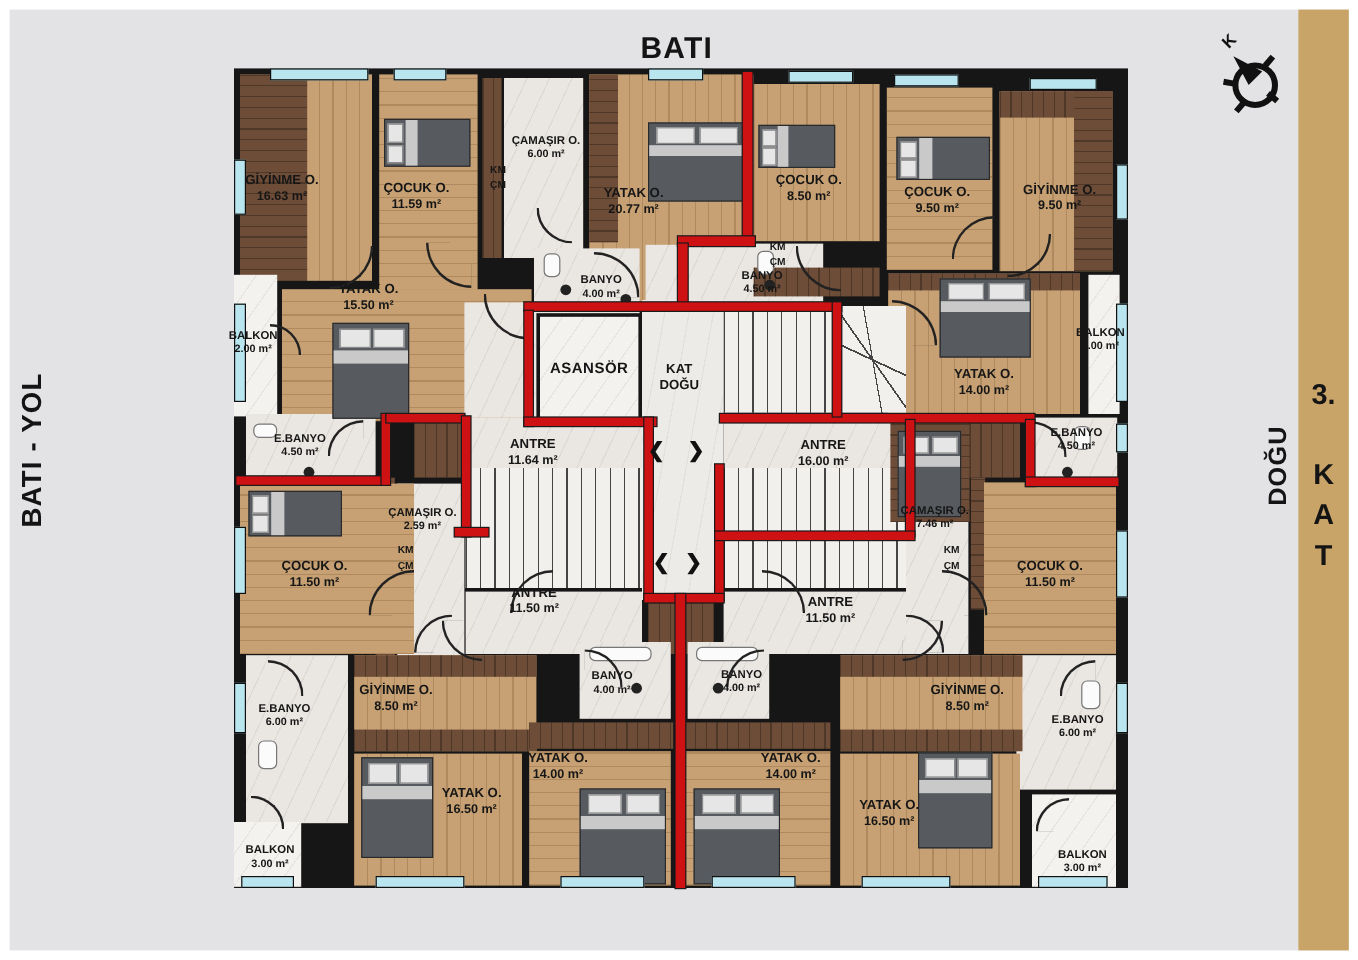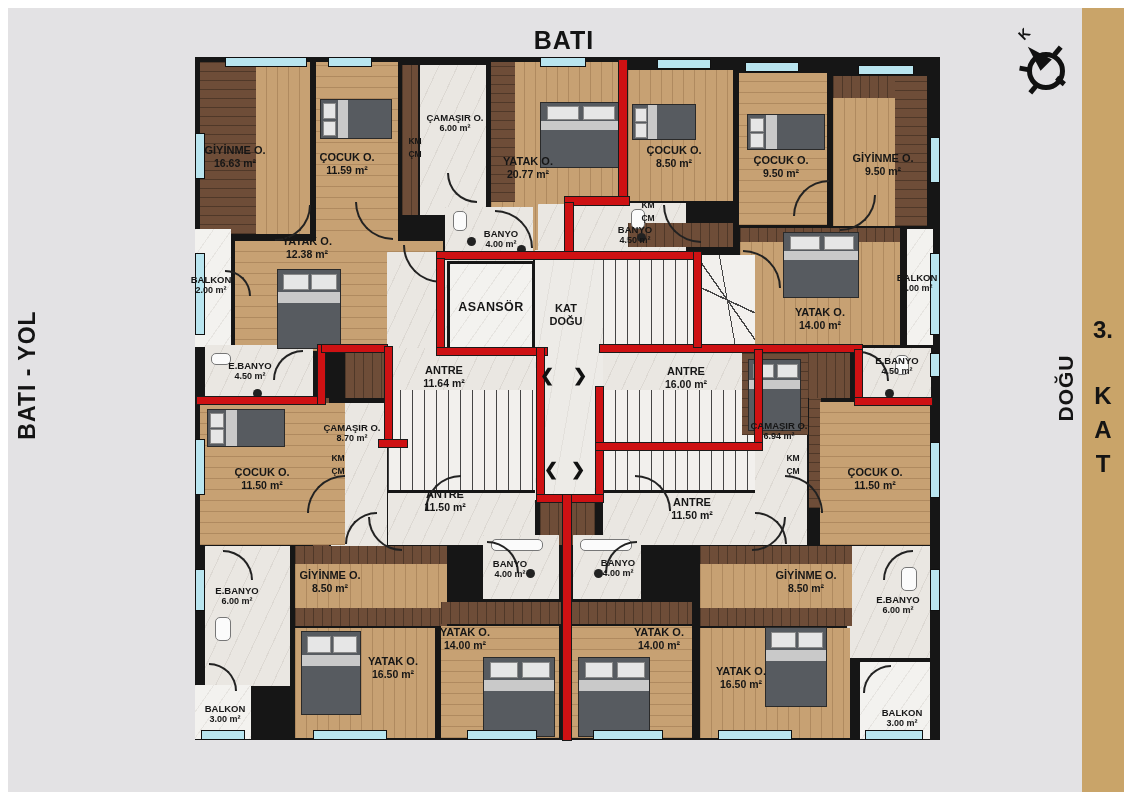--- a/index.html
+++ b/index.html
@@ -311,21 +311,21 @@
       <div class="rl " style="left: 586px; top: 110px;">
         <span class="n">ÇOCUK O.</span>
         <span class="a">9.50 m²</span>
       </div>
       <div class="rl " style="left: 688px; top: 108px;">
         <span class="n">GİYİNME O.</span>
         <span class="a">9.50 m²</span>
       </div>
       <div class="rl " style="left: 112px; top: 191px;">
         <span class="n">YATAK O.</span>
-        <span class="a">12.38 m²</span>
+        <span class="a">15.50 m²</span>
       </div>
       <div class="rl sm" style="left: 16px; top: 228px;">
         <span class="n">BALKON</span>
         <span class="a">2.00 m²</span>
       </div>
       <div class="rl sm" style="left: 306px; top: 182px;">
         <span class="n">BANYO</span>
         <span class="a">4.00 m²</span>
       </div>
       <div class="rl sm" style="left: 440px; top: 178px;">
@@ -351,25 +351,25 @@
       <div class="rl " style="left: 249px; top: 320px;">
         <span class="n">ANTRE</span>
         <span class="a">11.64 m²</span>
       </div>
       <div class="rl " style="left: 491px; top: 321px;">
         <span class="n">ANTRE</span>
         <span class="a">16.00 m²</span>
       </div>
       <div class="rl sm" style="left: 157px; top: 376px;">
         <span class="n">ÇAMAŞIR O.</span>
-        <span class="a">8.70 m²</span>
+        <span class="a">2.59 m²</span>
       </div>
       <div class="rl sm" style="left: 584px; top: 374px;">
         <span class="n">ÇAMAŞIR O.</span>
-        <span class="a">6.94 m²</span>
+        <span class="a">7.46 m²</span>
       </div>
       <div class="rl " style="left: 67px; top: 422px;">
         <span class="n">ÇOCUK O.</span>
         <span class="a">11.50 m²</span>
       </div>
       <div class="rl " style="left: 680px; top: 422px;">
         <span class="n">ÇOCUK O.</span>
         <span class="a">11.50 m²</span>
       </div>
       <div class="rl " style="left: 250px; top: 444px;">

